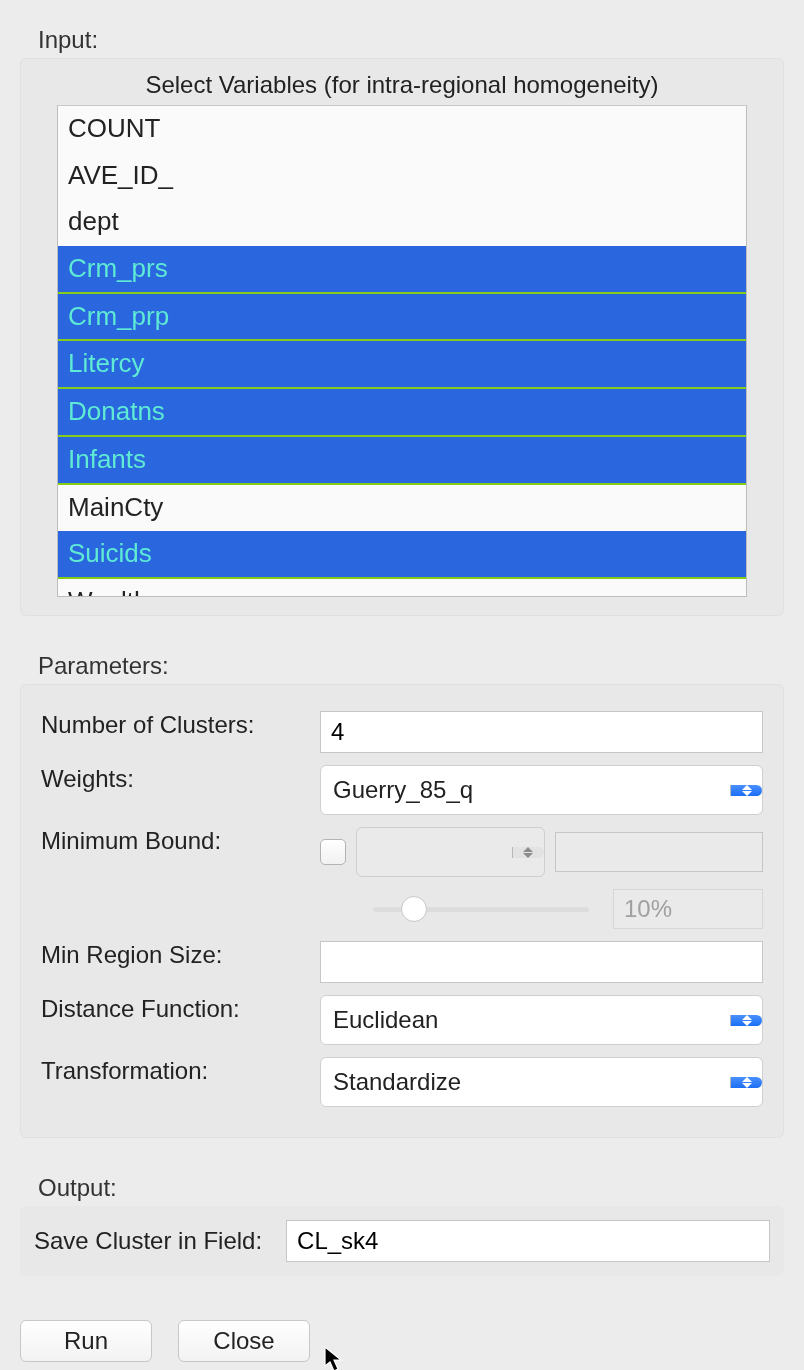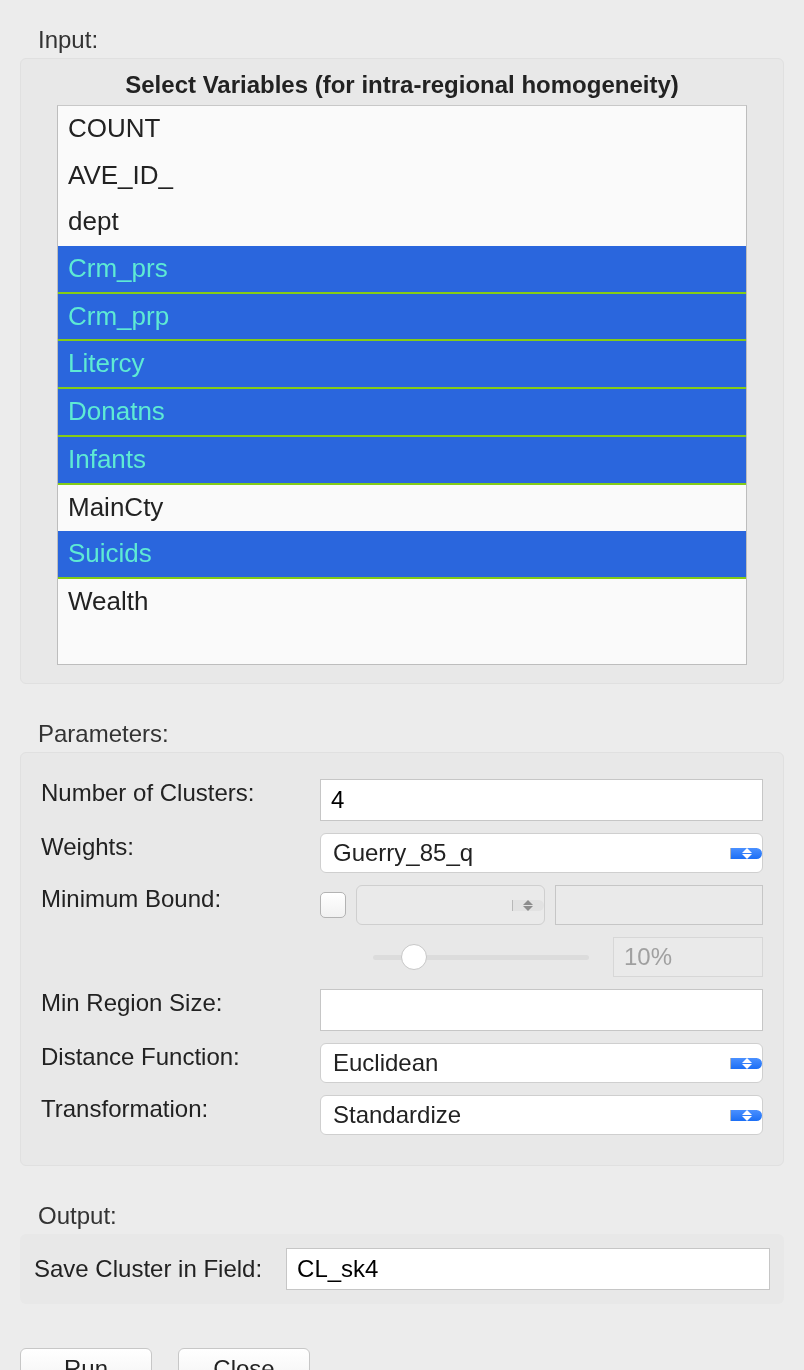--- a/index.html
+++ b/index.html
@@ -26,27 +26,26 @@
   }
   .panel.input-panel {
     padding-top: 8px;
     padding-left: 36px;
     padding-right: 36px;
   }
   .select-title {
     text-align: center;
     font-size: 24px;
     margin: 4px 0 6px 0;
-    font-weight: bold;
   }
   .listbox {
     background: #fafafa;
     border: 1px solid #bdbdbd;
     border-top-color: #c8c8c8;
-    height: 560px;
+    height: 492px;
     overflow: hidden;
   }
   .list-row {
     padding: 4px 10px;
     font-size: 26px;
     line-height: 1.45;
     cursor: default;
     border-bottom: 1px solid transparent;
   }
   .list-row.selected {
@@ -84,21 +83,21 @@
   }
   .text-input.readonly {
     background: #eaeaea;
     color: #b0b0b0;
   }
   .select-wrap {
     position: relative;
     flex: 1;
     display: flex;
     align-items: center;
-    height: 40px;
+    height: 50px;
     background: #fff;
     border: 1px solid #cfcfcf;
     border-radius: 6px;
     overflow: hidden;
   }
   .select-wrap.disabled {
     background: #eaeaea;
   }
   .select-display {
     flex: 1;

